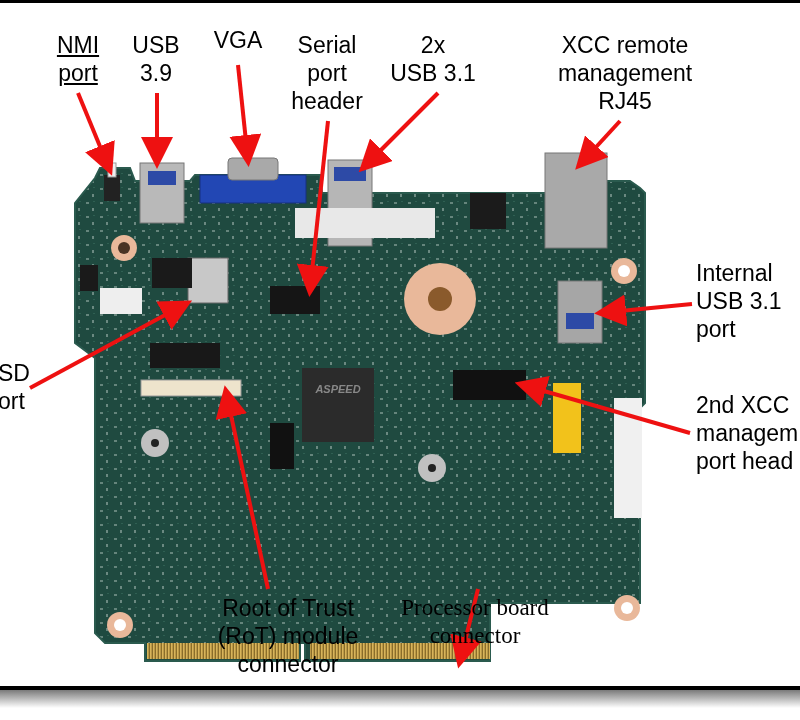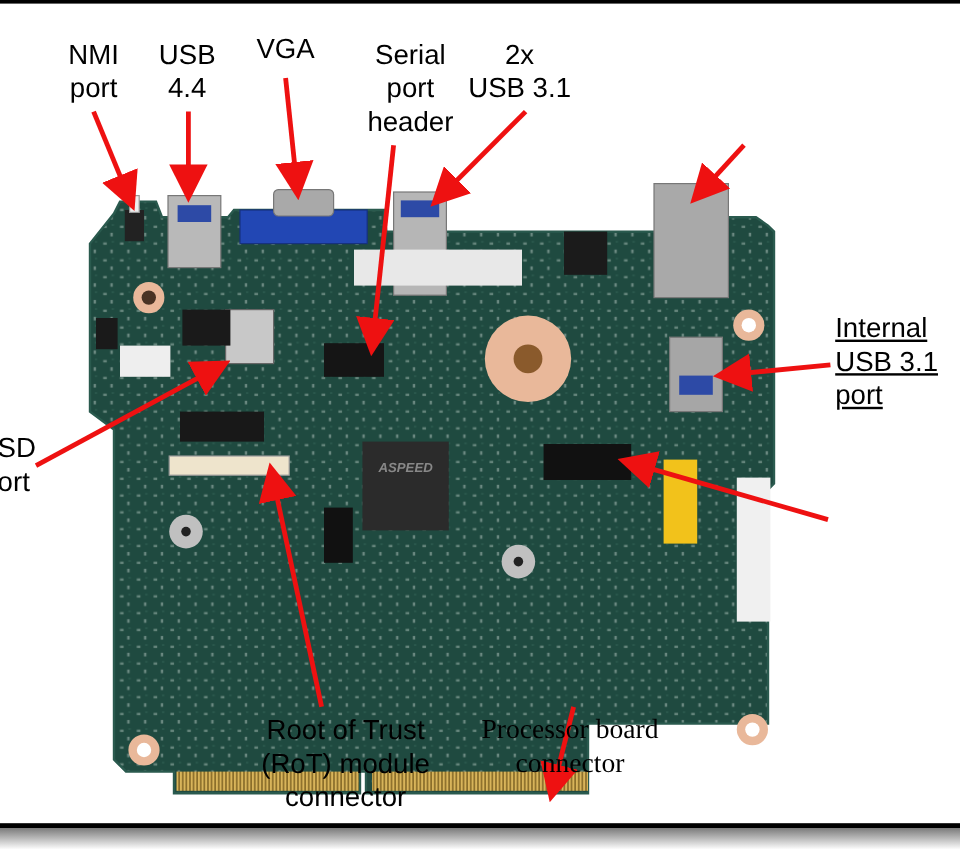--- a/index.html
+++ b/index.html
@@ -101,35 +101,41 @@
     <line x1="438" y1="90" x2="370" y2="158"></line>
     <line x1="620" y1="118" x2="586" y2="155"></line>
     <line x1="692" y1="301" x2="610" y2="309"></line>
     <line x1="30" y1="385" x2="178" y2="305"></line>
     <line x1="690" y1="430" x2="530" y2="384"></line>
     <line x1="268" y1="586" x2="228" y2="398"></line>
     <line x1="478" y1="586" x2="462" y2="650"></line>
   </g>
 </svg>
 
-<div class="label" style="left:48px;top:28px;width:60px;">NMI
+<div class="label" style="left:48px;top:28px;width:60px;text-decoration:underline;">NMI
 port</div>
 <div class="label" style="left:126px;top:28px;width:60px;">USB
-4.4</div>
+3.9</div>
 <div class="label" style="left:200px;top:23px;width:76px;">VGA</div>
-<div class="label" style="left:294px;top:28px;width:96px;">Serial
+<div class="label" style="left:279px;top:28px;width:96px;">Serial
 port
 header</div>
 <div class="label" style="left:378px;top:28px;width:110px;">2x
 USB 3.1</div>
-<div class="label left" style="left:696px;top:256px;text-decoration:underline;">Internal
+<div class="label" style="left:535px;top:28px;width:180px;">XCC remote
+management
+RJ45</div>
+<div class="label left" style="left:696px;top:256px;">Internal
 USB 3.1
 port</div>
 <div class="label left" style="left:-2px;top:356px;">SD
 ort</div>
+<div class="label left" style="left:696px;top:388px;">2nd XCC
+managem
+port head</div>
 <div class="label" style="left:198px;top:591px;width:180px;">Root of Trust
 (RoT) module
 connector</div>
 <div class="label" style="left:375px;top:591px;width:200px;font-family:Liberation Serif, serif;">Processor board
 connector</div>
 
 </div>
 <div class="shadow"></div>
 
 </body></html>

